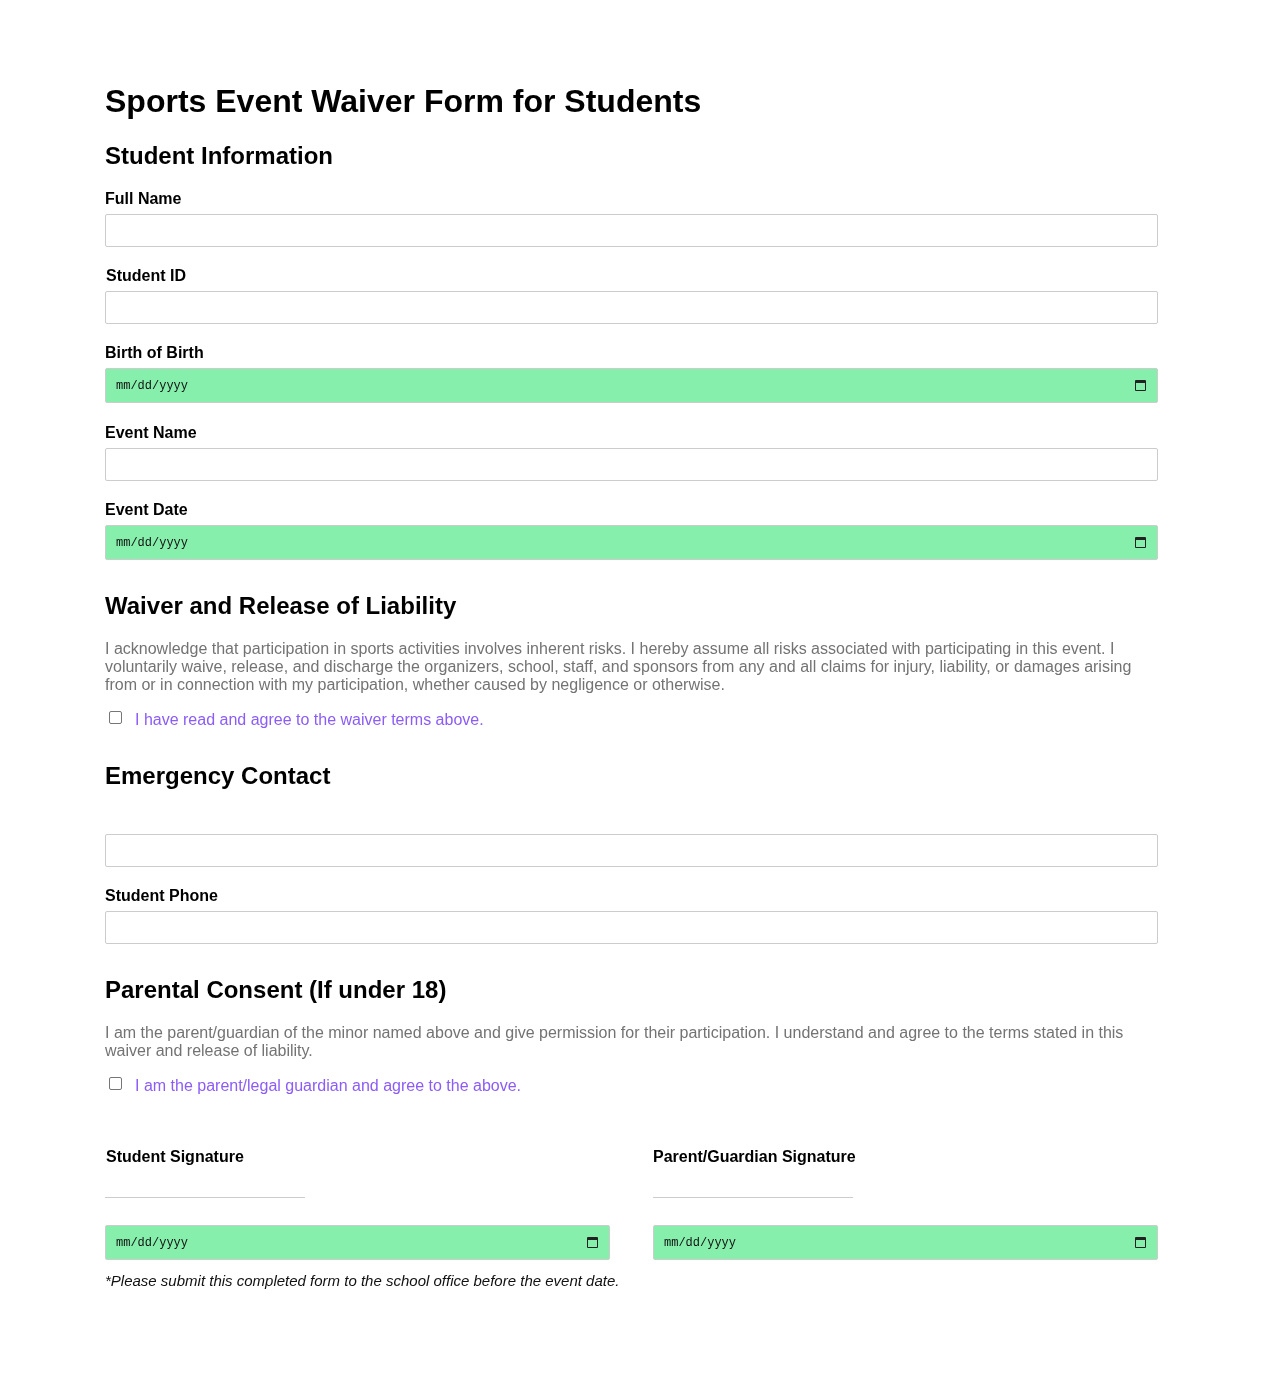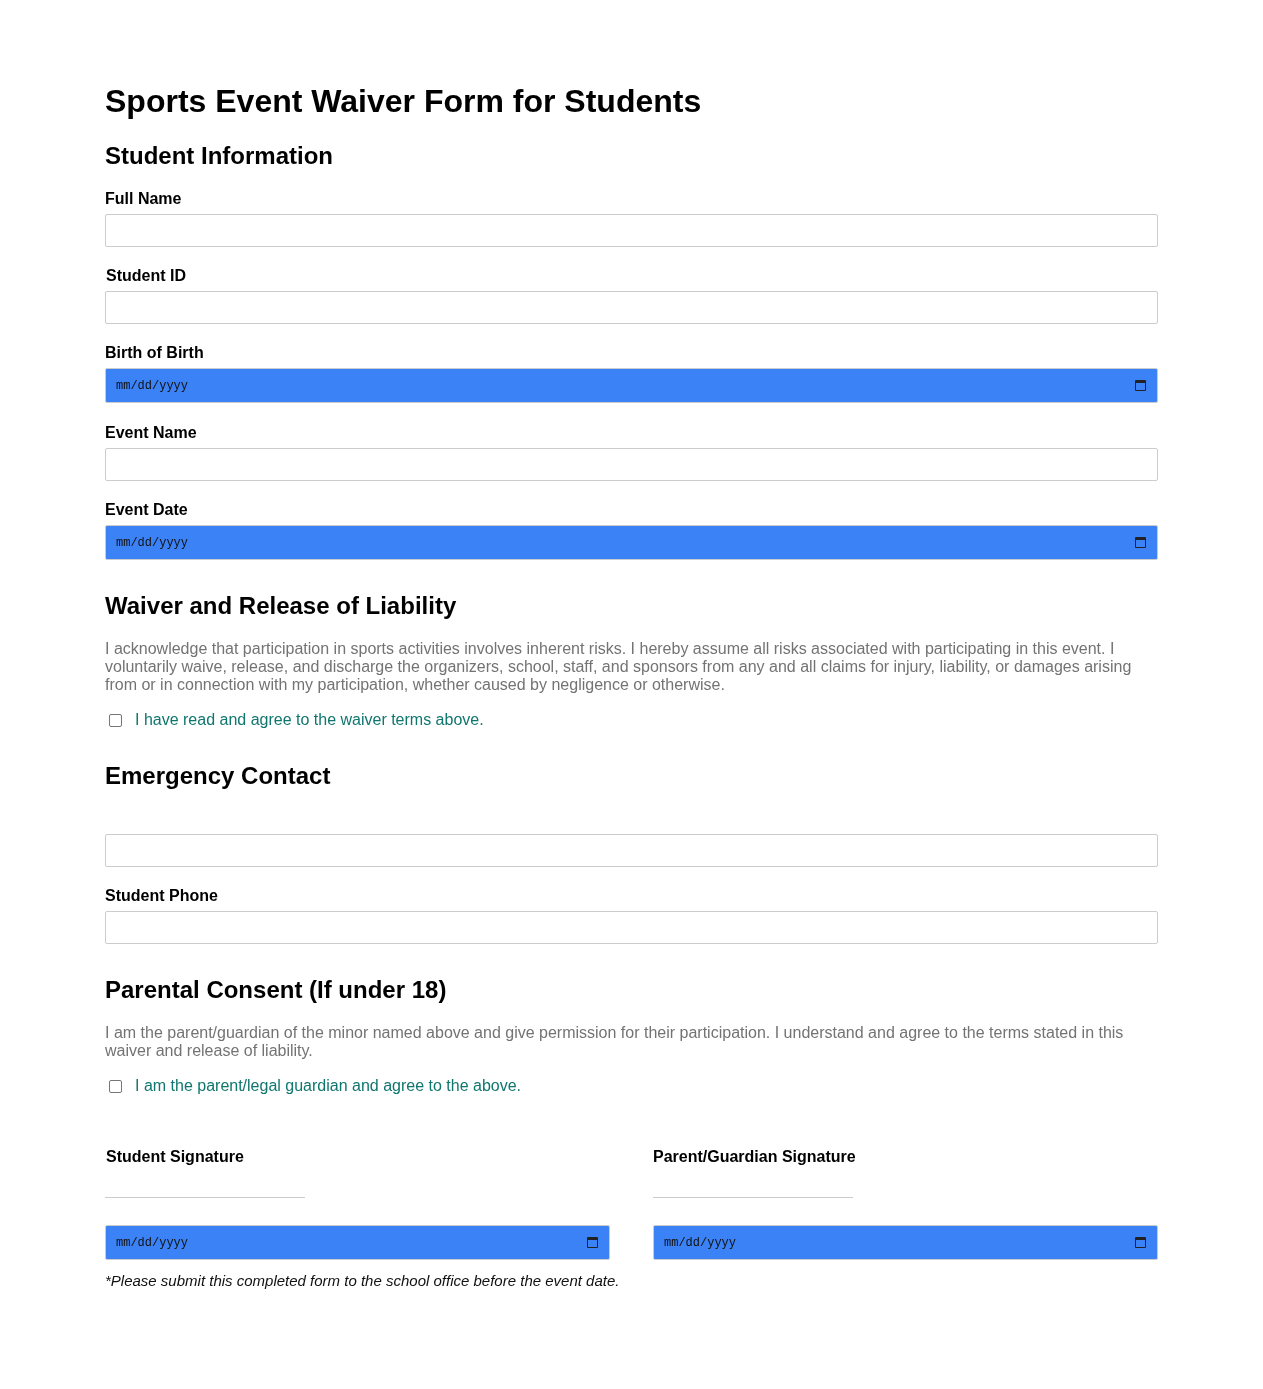--- a/index.html
+++ b/index.html
@@ -41,21 +41,21 @@
       width: 1053px; height: 33px;
       border: 1px solid #cccccc; border-radius: 2px;
       background: #fff;
       padding: 0 8px;
       font-family: "Liberation Sans", sans-serif; font-size: 13px;
     }
     .date-input {
       position: absolute; left: 0;
       width: 1053px; height: 35px;
       border: 1px solid #cccccc; border-radius: 2px;
-      background: #3b82f6;
+      background: #86efac;
       display: flex; align-items: center; justify-content: space-between;
       padding: 0 11px 0 10px;
       cursor: text;
     }
     .date-placeholder {
       font-family: "Liberation Mono", monospace; font-size: 12px;
       color: #111; letter-spacing: 0px;
     }
     .cal-icon {
       width: 11px; height: 11px;
@@ -64,22 +64,22 @@
       border-radius: 1px;
       cursor: pointer;
     }
     .para {
       position: absolute; left: 0; width: 1053px;
       margin: 0; font-size: 16px; line-height: 18px;
       color: #737373;
     }
     .check-row {
       position: absolute; left: 4px;
-      display: flex; align-items: center;
-      font-size: 16px; line-height: 18px; color: #0f766e;
+      display: flex; align-items: flex-start;
+      font-size: 16px; line-height: 18px; color: #8b5cf6;
       white-space: nowrap;
     }
     .checkbox {
       width: 13px; height: 13px;
       border: 1px solid #767676; border-radius: 2px;
       background: #fff;
       margin-right: 13px;
       cursor: pointer;
     }
     .sig-col {

